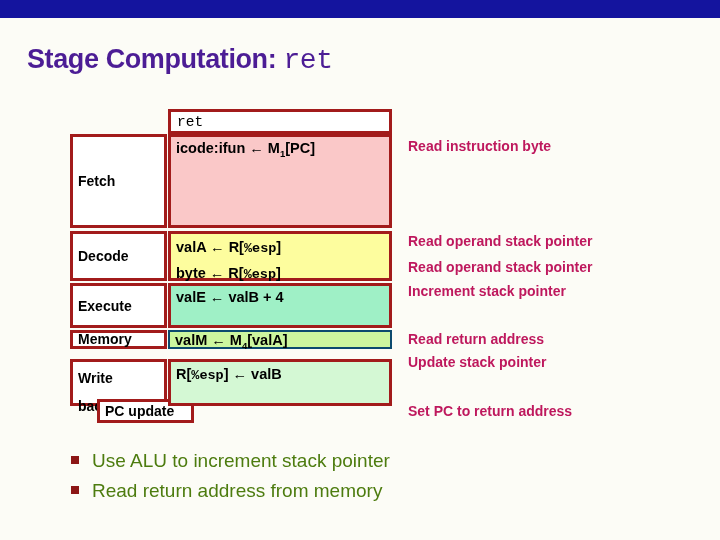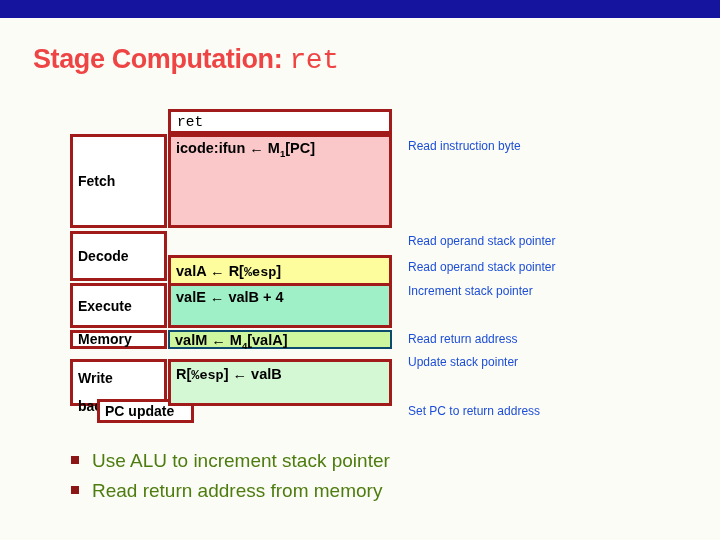--- a/index.html
+++ b/index.html
@@ -1,20 +1,20 @@
 <!DOCTYPE html>
 <html style="--bar: #14149e; --red: #a21b1b; --fetch-bg: #fac8c8; --decode-bg: #fdfd9e; --execute-bg: #9ff0c6; --memory-bg: #cdf69e; --write-bg: #d4f8d4; --pc-bg: #fdd2f8; --bullet: #8c1616;"><head>
 <meta charset="utf-8">
 <style>
   html,body{margin:0;padding:0;background:#e8e8e8;}
   .slide{position:relative;width:720px;height:540px;background:#fcfcf6;
          font-family:"Liberation Sans",sans-serif;overflow:hidden;margin:0 auto;}
   .topbar{position:absolute;left:0;top:0;width:720px;height:18px;background:var(--bar,#14149e);}
-  .title{position:absolute;left:33px;top:44px;margin:0;font-size:27px;font-weight:700;
-         color:#ef4444;letter-spacing:-0.4px;white-space:nowrap;}
+  .title{position:absolute;left:27px;top:44px;margin:0;font-size:27px;font-weight:700;
+         color:#4c1d95;letter-spacing:-0.4px;white-space:nowrap;}
   .title .code{font-family:"Liberation Mono",monospace;font-weight:400;font-size:28px;}
 
   .cell{position:absolute;box-sizing:border-box;border:3px solid var(--red,#a21b1b);
         background:#ffffff;color:#000;}
   .lbl{left:70px;width:97px;font-weight:700;font-size:14px;display:flex;
        align-items:center;padding-left:5px;}
   .eq{left:168px;width:224px;font-weight:700;font-size:14.5px;padding-left:5px;}
 
   .r-hdr{top:109px;height:25px;}
   .r-fetch{top:134px;height:94px;}
@@ -23,32 +23,32 @@
   .r-memory{top:330px;height:19px;}
   .r-write{top:351px;height:47px;margin-top:8px;}
   .r-pc{top:399px;height:24px;margin-left:27px;}
 
   .lbl.r-memory{line-height:13px;}
   .lbl.r-write{align-items:flex-start;padding-top:2px;line-height:28px;white-space:pre-line;}
 
   .eq.r-hdr{display:flex;align-items:center;padding-left:6px;
             font-family:"Liberation Mono",monospace;font-weight:400;font-size:14.5px;}
   .eq.r-fetch{background:var(--fetch-bg,#fac8c8);padding-top:3px;}
-  .eq.r-decode{background:var(--decode-bg,#fdfd9e);padding-top:1px;margin-top:24px;}
+  .eq.r-decode{background:var(--decode-bg,#fdfd9e);padding-top:1px;}
   .eq.r-decode .eq-line{line-height:24px;}
   .eq.r-execute{background:var(--execute-bg,#9ff0c6);padding-top:3px;}
   .eq.r-memory{background:var(--memory-bg,#cdf69e);border:2px solid #0c4a6e;
                display:flex;align-items:center;}
   .eq.r-write{background:var(--write-bg,#d4f8d4);padding-top:4px;}
   .eq.r-pc{background:var(--pc-bg,#fdd2f8);display:flex;align-items:center;}
 
   .eq .mono{font-family:"Liberation Mono",monospace;font-size:13.5px;font-weight:700;}
   .eq sub{font-size:9.5px;line-height:0;}
 
-  .ann{position:absolute;left:408px;font-weight:400;font-size:12px;color:#1d4ed8;
+  .ann{position:absolute;left:408px;font-weight:700;font-size:14px;color:#be185d;
        line-height:18px;white-space:nowrap;}
   .ann-0{top:137px;}  .ann-1{top:232px;}  .ann-2{top:258px;}  .ann-3{top:282px;}
   .ann-4{top:330px;}  .ann-5{top:353px;}  .ann-6{top:402px;}
 
   .bullets{position:absolute;left:71px;top:449px;}
   .bullet-row{display:flex;align-items:flex-start;margin-bottom:6px;}
   .bullet-square{width:8px;height:8px;background:var(--bullet,#8c1616);
                  margin-top:7px;margin-right:13px;flex:none;}
   .bullet-text{font-size:19px;color:#4d7c0f;line-height:24px;white-space:nowrap;}
 </style>

